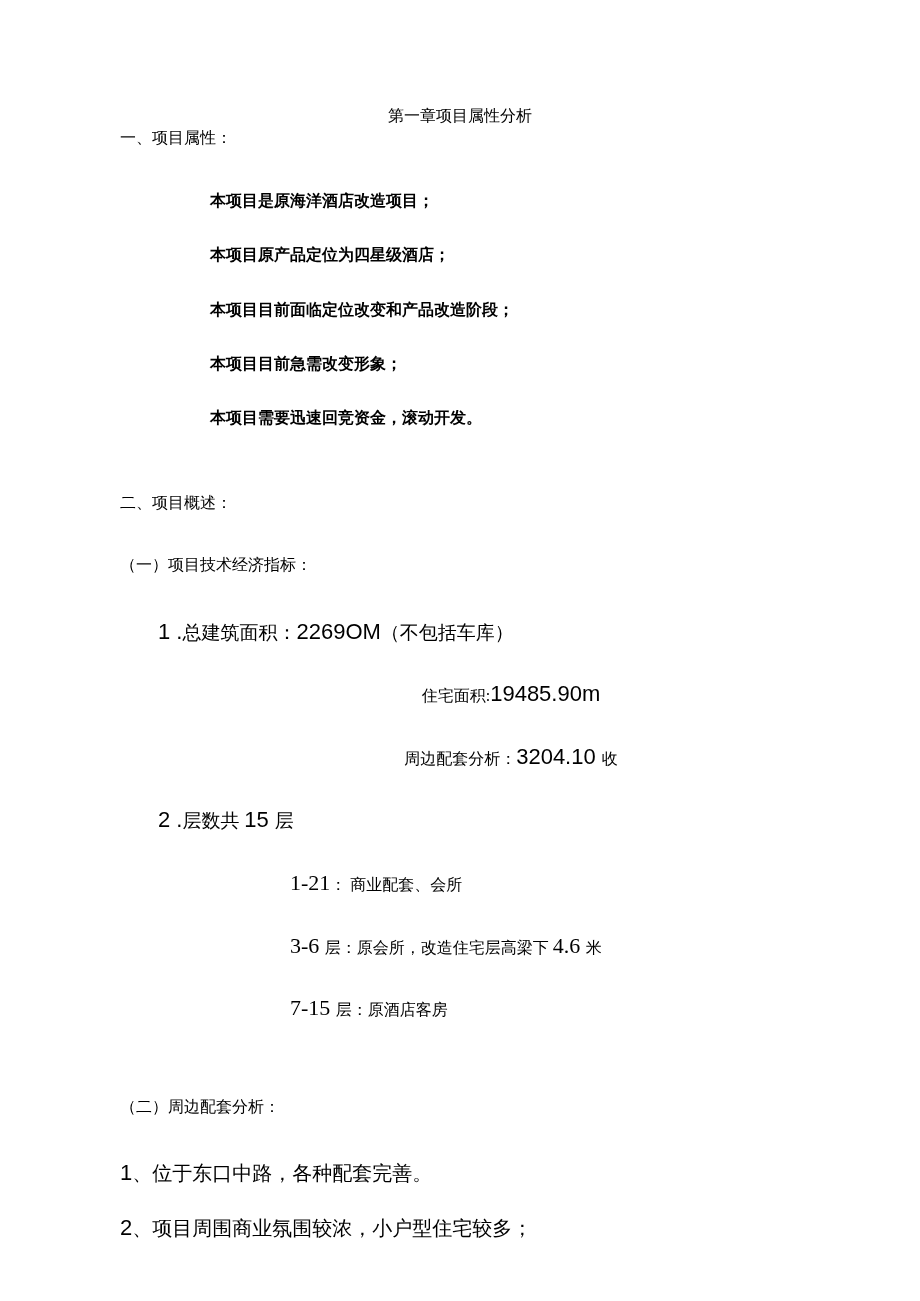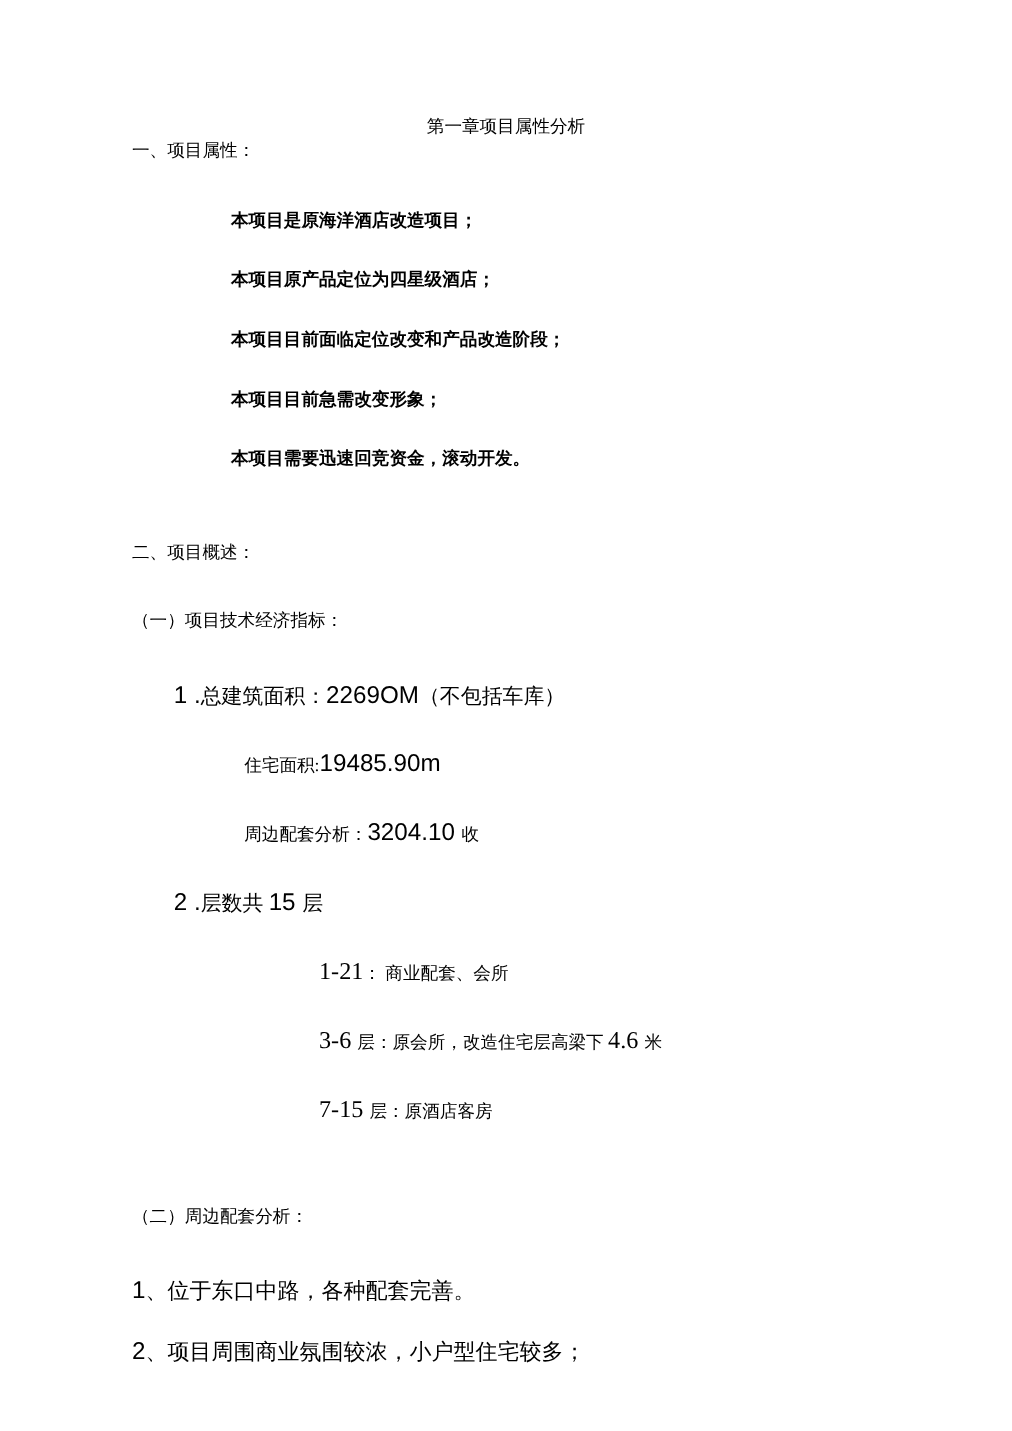--- a/index.html
+++ b/index.html
@@ -48,20 +48,21 @@
       font-size: 19px;
       text-align: right;
     }
     .numbered-item .arabic {
       font-family: Arial, sans-serif;
       font-size: 22px;
     }
     .indented-spec {
       margin-left: 102px;
       margin-bottom: 32px;
+      text-align: center;
     }
     .indented-spec .cn {
       font-size: 16px;
     }
     .indented-spec .arabic {
       font-family: Arial, sans-serif;
       font-size: 22px;
     }
     .floor-line {
       margin-left: 170px;

